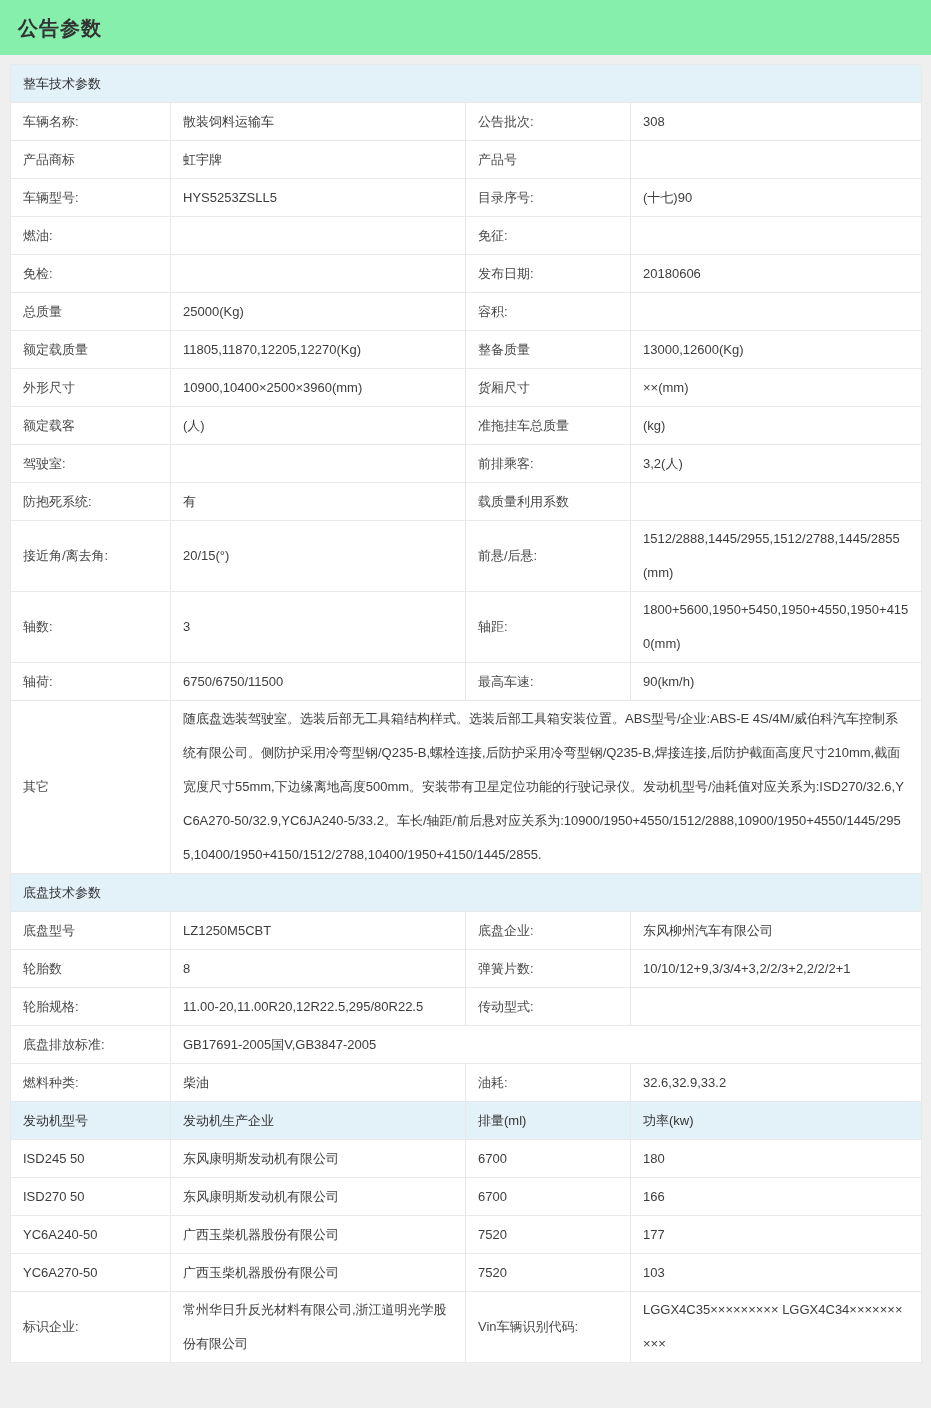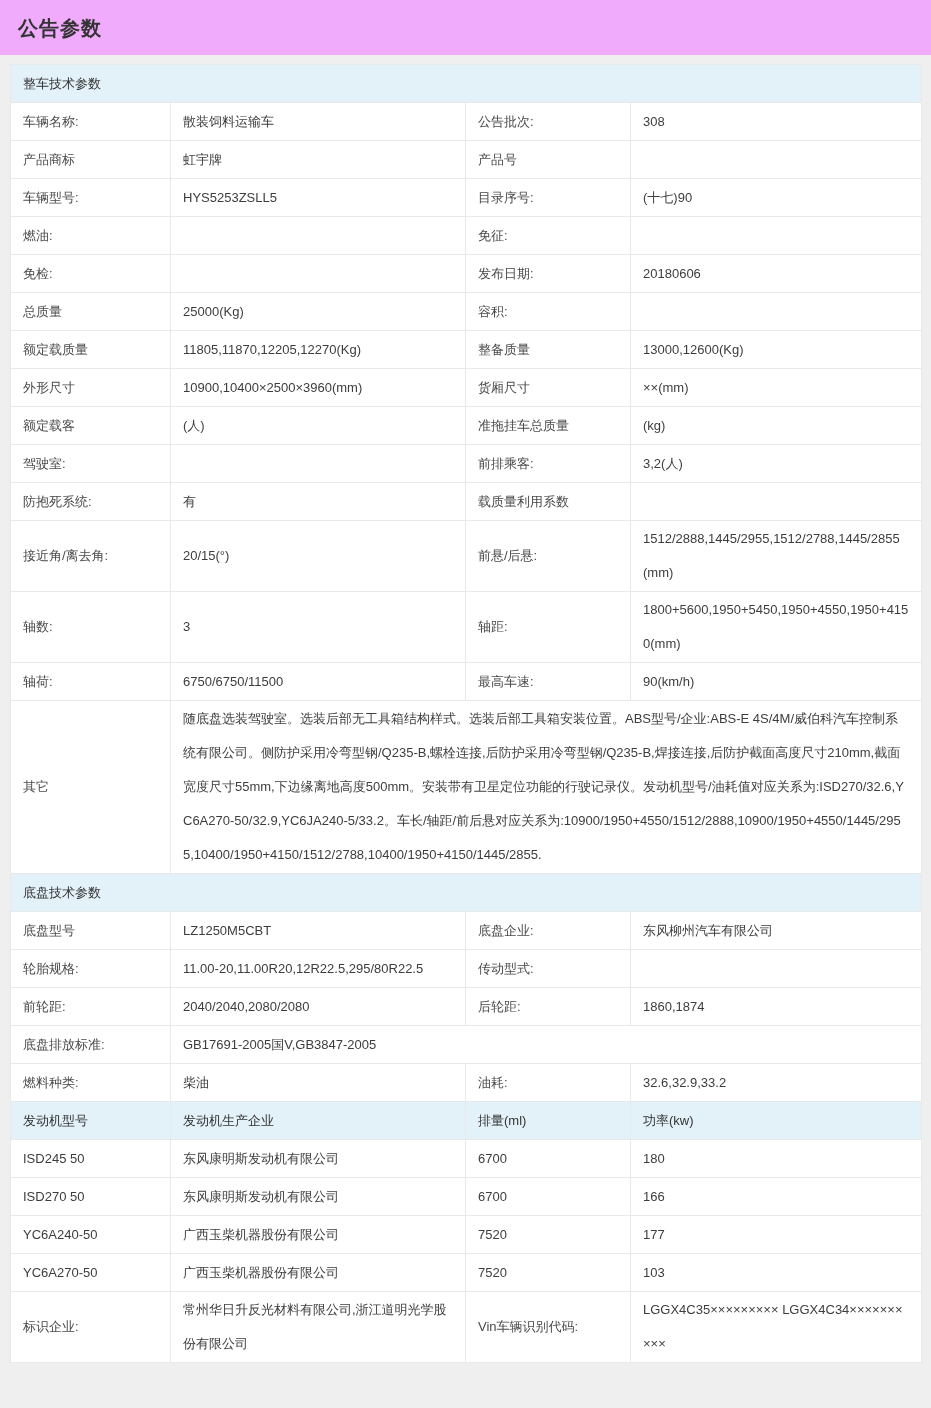--- a/index.html
+++ b/index.html
@@ -4,21 +4,21 @@
 <style>
   html, body { margin: 0; padding: 0; }
   body {
     width: 931px;
     min-height: 1408px;
     background: #efeff0;
     font-family: "Liberation Sans", "DejaVu Sans", sans-serif;
     color: #404040;
   }
   .page-header {
-    background: #f0abfc;
+    background: #86efac;
     padding: 15px 18px 13px 18px;
   }
   .page-title {
     font-size: 20px;
     font-weight: bold;
     color: #333333;
     letter-spacing: 1px;
   }
   .content {
     margin: 9px 10px 0 10px;
@@ -173,30 +173,30 @@
     <tr>
       <td class="section-bar" colspan="4">底盘技术参数</td>
     </tr>
     <tr>
       <td class="label-cell">底盘型号</td>
       <td class="value-cell">LZ1250M5CBT</td>
       <td class="label-cell">底盘企业:</td>
       <td class="value-cell">东风柳州汽车有限公司</td>
     </tr>
     <tr>
+      <td class="label-cell">轮胎数</td>
+      <td class="value-cell">8</td>
+      <td class="label-cell">弹簧片数:</td>
+      <td class="value-cell">10/10/12+9,3/3/4+3,2/2/3+2,2/2/2+1</td>
+    </tr>
+    <tr>
       <td class="label-cell">轮胎规格:</td>
       <td class="value-cell">11.00-20,11.00R20,12R22.5,295/80R22.5</td>
       <td class="label-cell">传动型式:</td>
       <td class="value-cell"></td>
-    </tr>
-    <tr>
-      <td class="label-cell">前轮距:</td>
-      <td class="value-cell">2040/2040,2080/2080</td>
-      <td class="label-cell">后轮距:</td>
-      <td class="value-cell">1860,1874</td>
     </tr>
     <tr>
       <td class="label-cell">底盘排放标准:</td>
       <td class="value-cell" colspan="3">GB17691-2005国V,GB3847-2005</td>
     </tr>
     <tr>
       <td class="label-cell">燃料种类:</td>
       <td class="value-cell">柴油</td>
       <td class="label-cell">油耗:</td>
       <td class="value-cell">32.6,32.9,33.2</td>

